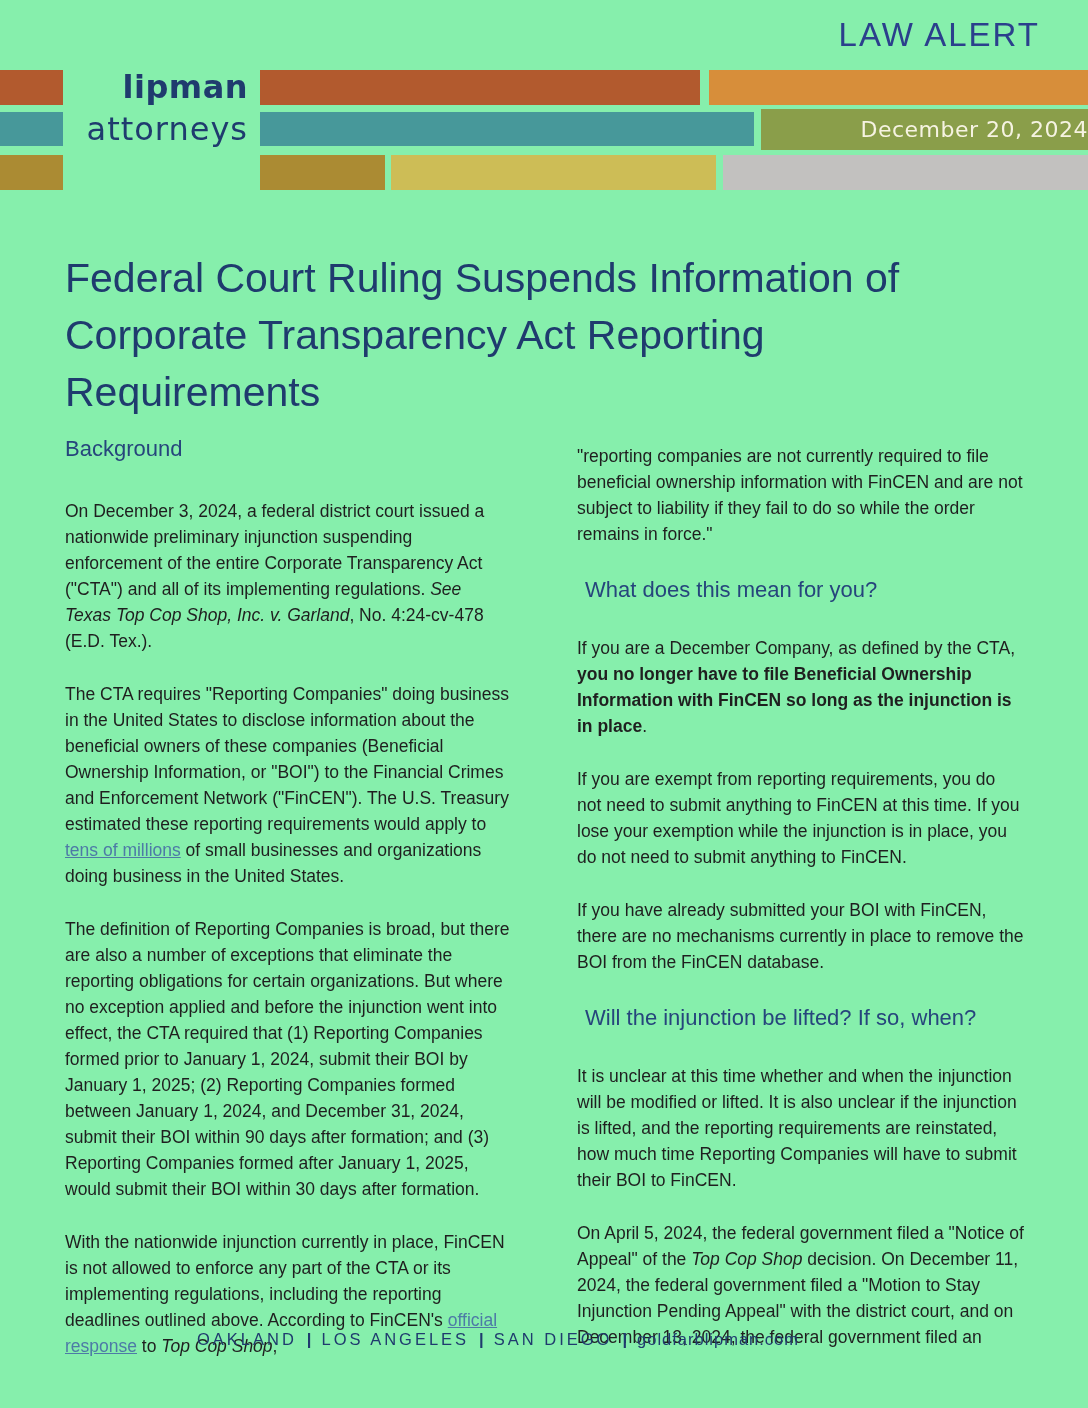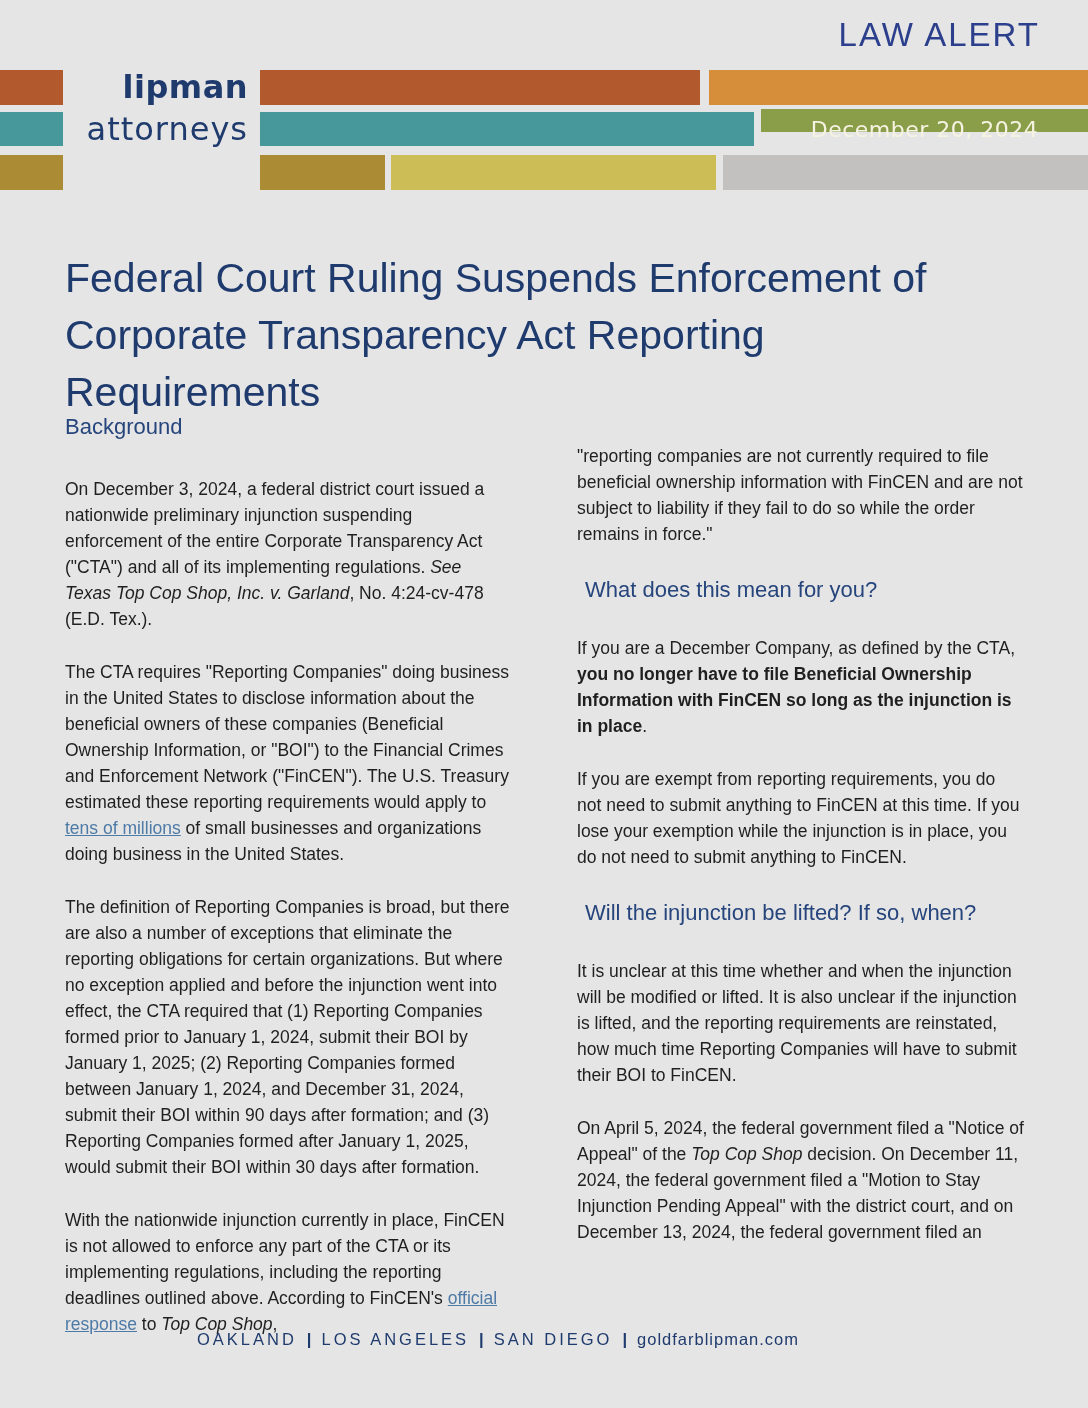--- a/index.html
+++ b/index.html
@@ -1,17 +1,17 @@
 <!DOCTYPE html>
 <html><head>
 <meta charset="utf-8">
 <style>
   html,body{margin:0;padding:0;background:#ffffff;}
   .page{
-    position:relative;width:1088px;height:1408px;background:#e5e5e5;
+    position:relative;width:1088px;height:1408px;background:#86efac;
     font-family:"Liberation Sans",sans-serif;overflow:hidden;
   }
   
   .law-alert{
     position:absolute;top:16px;right:48px;
     font-size:33px;letter-spacing:2px;color:#2b3f8c;
     font-weight:400;
   }
   .logo{
     position:absolute;left:0;top:66px;width:248px;text-align:right;
@@ -19,37 +19,37 @@
   }
   .logo > div{line-height:42px;height:42px;}
   .logo-bold{font-size:32px;font-weight:bold;letter-spacing:0.5px;}
   .logo-light{font-size:32px;font-weight:normal;letter-spacing:1px;}
   .bar{position:absolute;}
   .b-rust-block{left:0;top:70px;width:63px;height:35px;background:#b25a2e;}
   .b-rust{left:260px;top:70px;width:440px;height:35px;background:#b25a2e;}
   .b-orange{left:709px;top:70px;width:379px;height:35px;background:#d78e3a;}
   .b-teal-block{left:0;top:112px;width:63px;height:34px;background:#47989a;}
   .b-teal{left:260px;top:112px;width:494px;height:34px;background:#47989a;}
-  .b-olive{left:761px;top:109px;width:327px;height:23px;background:#8a9e4a;
-    text-align:center;}
+  .b-olive{left:761px;top:109px;width:327px;height:41px;background:#8a9e4a;
+    text-align:right;}
   .b-olive span{
     display:inline-block;line-height:41px;color:#f6f3e2;font-size:22px;
     font-family:"DejaVu Sans",sans-serif;letter-spacing:0.5px;
   }
   .b-gold-block{left:0;top:155px;width:63px;height:35px;background:#ab8b33;}
   .b-gold-dark{left:260px;top:155px;width:125px;height:35px;background:#ab8b33;}
   .b-gold-light{left:391px;top:155px;width:325px;height:35px;background:#cdbd56;}
   .b-gray{left:723px;top:155px;width:365px;height:35px;background:#c2c1bf;}
   
   .title{
     position:absolute;left:65px;top:250px;width:980px;
     color:#1f3b6e;font-size:41px;line-height:57px;font-weight:400;
   }
   .col{position:absolute;width:447px;font-size:17.5px;line-height:26px;color:#1f1f1f;}
-  .col-left{left:65px;top:411px;}
+  .col-left{left:65px;top:433px;}
   .col-right{left:577px;top:443px;}
   .col p{margin:0 0 27px 0;}
   .section-heading{
     font-size:22px;line-height:32px;color:#26457c;font-weight:400;
     margin:0 0 33px 0;
   }
   .section-heading.mid{margin:21px 0 29px 8px;}
   .seg-i{font-style:italic;}
   .seg-b{font-weight:bold;}
   .seg-link{color:#4d7aa6;text-decoration:underline;cursor:pointer;}
@@ -81,38 +81,39 @@
   <div class="bar b-teal"></div>
   <div class="bar b-olive">
     <span>December 20, 2024</span>
   </div>
   <div class="bar b-gold-block"></div>
   <div class="bar b-gold-dark"></div>
   <div class="bar b-gold-light"></div>
   <div class="bar b-gray"></div>
 
   <div class="title">
-    <div>Federal Court Ruling Suspends Enforcement of</div>
+    <div>Federal Court Ruling Suspends Information of</div>
     <div>Corporate Transparency Act Reporting</div>
     <div>Requirements</div>
   </div>
 
   <div class="col col-left">
     <h2 class="section-heading">Background</h2>
     <p><span>On December 3, 2024, a federal district court issued a nationwide preliminary injunction suspending enforcement of the entire Corporate Transparency Act ("CTA") and all of its implementing regulations. </span><span class="seg-i">See Texas Top Cop Shop, Inc. v. Garland</span><span>, No. 4:24-cv-478 (E.D. Tex.).</span></p>
     <p><span>The CTA requires "Reporting Companies" doing business in the United States to disclose information about the beneficial owners of these companies (Beneficial Ownership Information, or "BOI") to the Financial Crimes and Enforcement Network ("FinCEN"). The U.S. Treasury estimated these reporting requirements would apply to </span><span class="seg-link">tens of millions</span><span> of small businesses and organizations doing business in the United States.</span></p>
     <p><span>The definition of Reporting Companies is broad, but there are also a number of exceptions that eliminate the reporting obligations for certain organizations. But where no exception applied and before the injunction went into effect, the CTA required that (1) Reporting Companies formed prior to January 1, 2024, submit their BOI by January 1, 2025; (2) Reporting Companies formed between January 1, 2024, and December 31, 2024, submit their BOI within 90 days after formation; and (3) Reporting Companies formed after January 1, 2025, would submit their BOI within 30 days after formation.</span></p>
     <p><span>With the nationwide injunction currently in place, FinCEN is not allowed to enforce any part of the CTA or its implementing regulations, including the reporting deadlines outlined above. According to FinCEN's </span><span class="seg-link">official response</span><span> to </span><span class="seg-i">Top Cop Shop</span><span>,</span></p>
   </div>
 
   <div class="col col-right">
     <p><span>"reporting companies are not currently required to file beneficial ownership information with FinCEN and are not subject to liability if they fail to do so while the order remains in force."</span></p>
     <h2 class="section-heading mid">What does this mean for you?</h2>
     <p><span>If you are a December Company, as defined by the CTA, </span><span class="seg-b">you no longer have to file Beneficial Ownership Information with FinCEN so long as the injunction is in place</span><span>.</span></p>
     <p><span>If you are exempt from reporting requirements, you do not need to submit anything to FinCEN at this time. If you lose your exemption while the injunction is in place, you do not need to submit anything to FinCEN.</span></p>
+    <p><span>If you have already submitted your BOI with FinCEN, there are no mechanisms currently in place to remove the BOI from the FinCEN database.</span></p>
     <h2 class="section-heading mid">Will the injunction be lifted? If so, when?</h2>
     <p><span>It is unclear at this time whether and when the injunction will be modified or lifted. It is also unclear if the injunction is lifted, and the reporting requirements are reinstated, how much time Reporting Companies will have to submit their BOI to FinCEN.</span></p>
     <p><span>On April 5, 2024, the federal government filed a "Notice of Appeal" of the </span><span class="seg-i">Top Cop Shop</span><span> decision. On December 11, 2024, the federal government filed a "Motion to Stay Injunction Pending Appeal" with the district court, and on December 13, 2024, the federal government filed an</span></p>
   </div>
 
   <div class="footer">
     <span class="city">OAKLAND</span><span class="sep">|</span><span class="city">LOS ANGELES</span><span class="sep">|</span><span class="city">SAN DIEGO</span><span class="sep">|</span><span class="domain">goldfarblipman.com</span>
   </div>
 
 </div>

